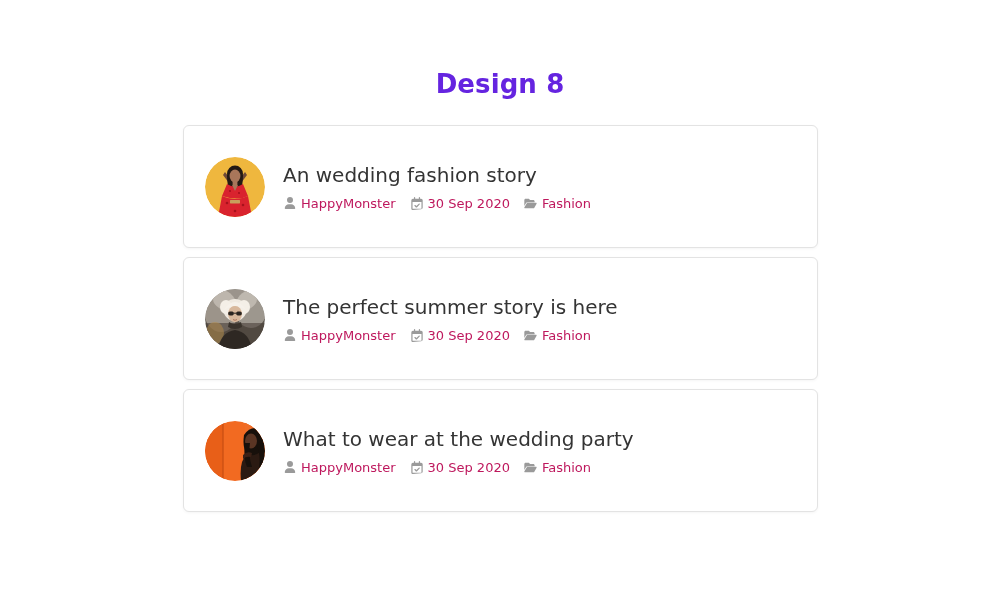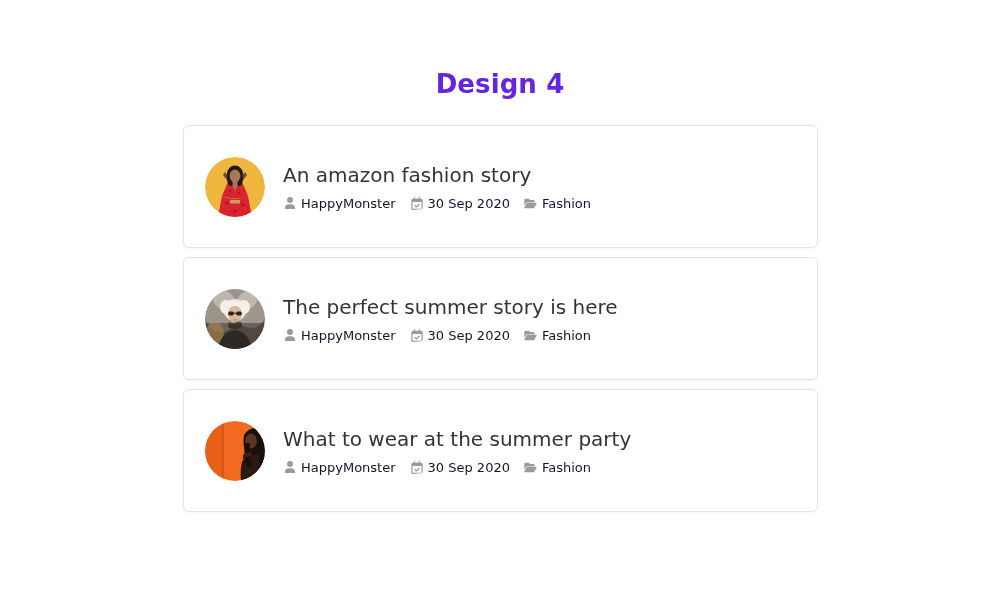--- a/index.html
+++ b/index.html
@@ -85,21 +85,21 @@
     font-weight: normal;
     margin: 0 0 7px 0;
     white-space: nowrap;
   }
 
   .post-meta {
     display: flex;
     align-items: center;
     font-size: 13px;
     line-height: 17px;
-    color: #0f172a;
+    color: #be185d;
   }
   .meta-item {
     display: flex;
     align-items: center;
     margin-right: 14px;
     white-space: nowrap;
   }
   .meta-item:last-child {
     margin-right: 8px;
   }
@@ -118,21 +118,21 @@
   }
   .meta-text {
     display: inline-block;
   }
 </style>
 </head>
 <body>
 
 <div class="page">
 
-  <div class="page-title">Design 4</div>
+  <div class="page-title">Design 8</div>
 
   <div class="card-list">
 
     <div class="post-card">
       <div class="avatar">
         <svg viewBox="0 0 60 60" xmlns="http://www.w3.org/2000/svg">
           <defs>
               <clipPath id="c1">
                 <circle cx="30" cy="30" r="30"></circle>
               </clipPath>
@@ -159,21 +159,21 @@
             <circle cx="38" cy="48" r="1.3" fill="#a8111c"></circle>
             <circle cx="30" cy="54" r="1.3" fill="#a8111c"></circle>
 
             <rect x="25" y="43" width="10" height="3.4" rx="0.6" fill="#c8a05c"></rect>
 
             <path d="M27 28 l3 6 l3 -6 z" fill="#a9765a"></path>
           </g>
         </svg>
       </div>
       <div class="card-body">
-        <div class="post-title">An amazon fashion story</div>
+        <div class="post-title">An wedding fashion story</div>
         <div class="post-meta">
 
           <span class="meta-item">
             <span class="meta-icon">
               <svg width="12" height="12" viewBox="0 0 448 512">
                 <path d="M224 256A128 128 0 1 0 224 0a128 128 0 1 0 0 256zm-45.7 48C79.8 304 0 383.8 0 482.3 0 498.7 13.3 512 29.7 512l388.6 0c16.4 0 29.7-13.3 29.7-29.7C448 383.8 368.2 304 269.7 304l-91.4 0z"></path>
               </svg>
             </span>
             <span class="meta-text">HappyMonster</span>
           </span>
@@ -294,21 +294,21 @@
             <ellipse cx="46" cy="20" rx="6" ry="7.5" fill="#5a3524"></ellipse>
 
             <path d="M40 22 q-2 14 2 24 l5 0 q-4 -12 -2 -24 z" fill="#17100b"></path>
             <path d="M52 24 q4 12 2 22 l6 0 0 -24 z" fill="#17100b"></path>
 
             <path d="M38 34 q4 -4 9 -2 l-1 4 q-5 -1 -8 2 z" fill="#3a2016"></path>
           </g>
         </svg>
       </div>
       <div class="card-body">
-        <div class="post-title">What to wear at the summer party</div>
+        <div class="post-title">What to wear at the wedding party</div>
         <div class="post-meta">
 
           <span class="meta-item">
             <span class="meta-icon">
               <svg width="12" height="12" viewBox="0 0 448 512">
                 <path d="M224 256A128 128 0 1 0 224 0a128 128 0 1 0 0 256zm-45.7 48C79.8 304 0 383.8 0 482.3 0 498.7 13.3 512 29.7 512l388.6 0c16.4 0 29.7-13.3 29.7-29.7C448 383.8 368.2 304 269.7 304l-91.4 0z"></path>
               </svg>
             </span>
             <span class="meta-text">HappyMonster</span>
           </span>

